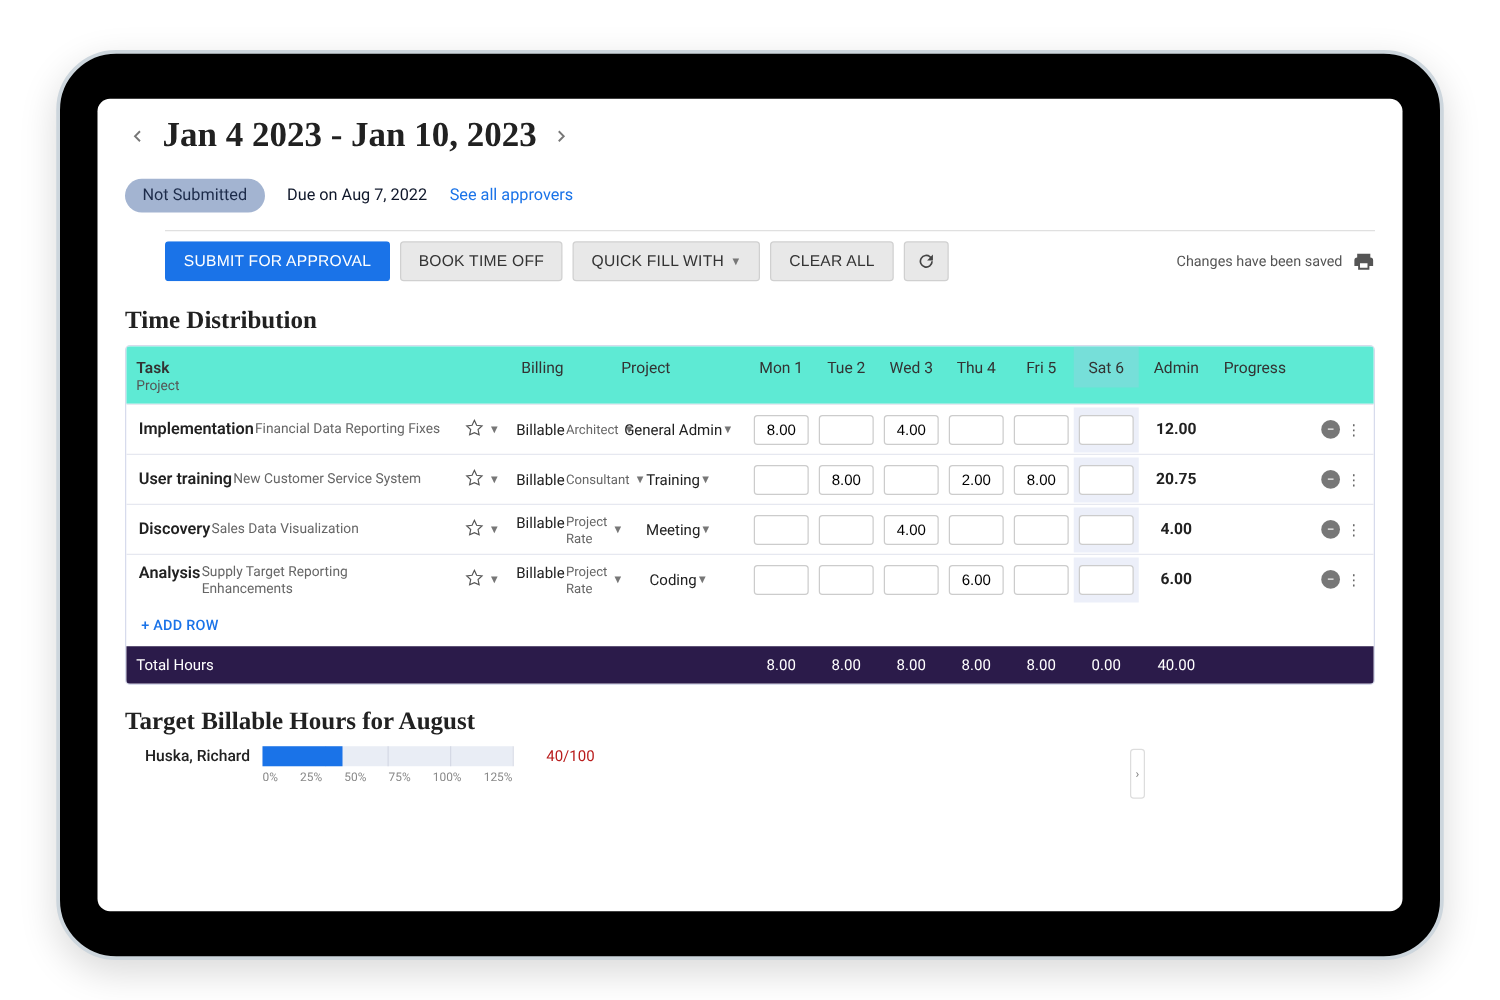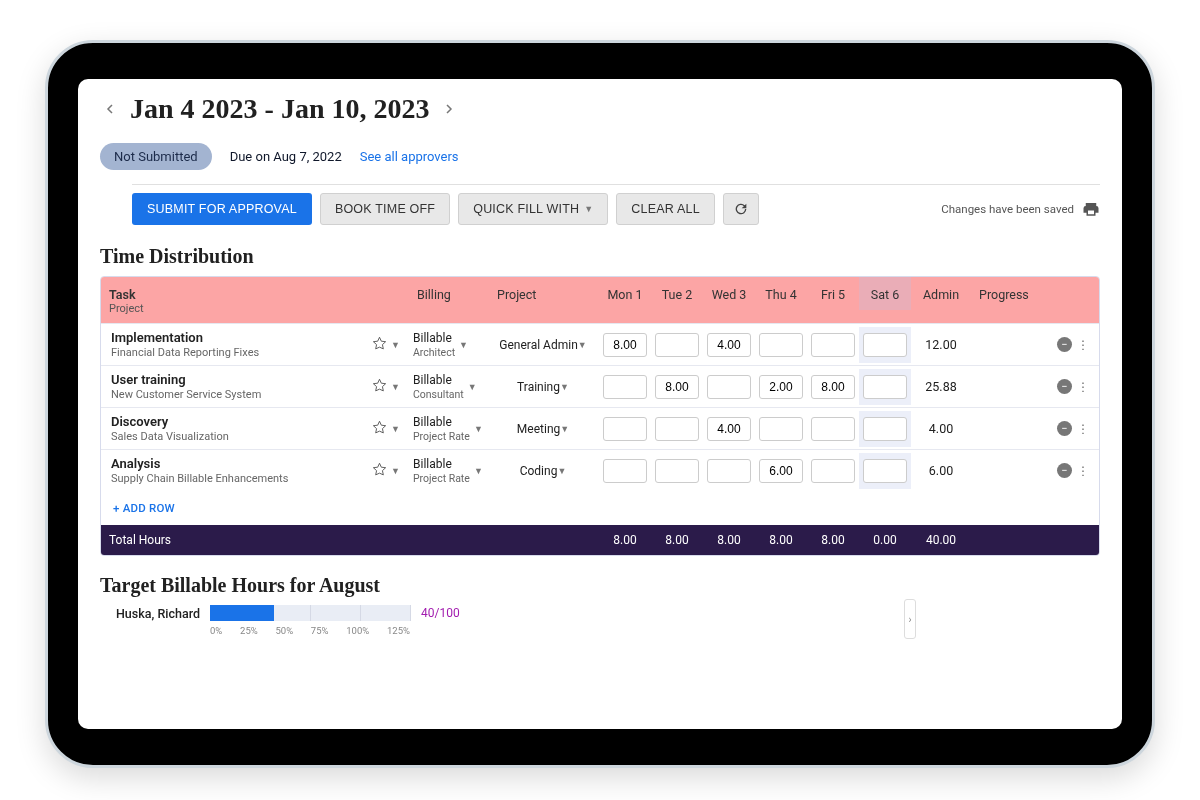--- a/index.html
+++ b/index.html
@@ -45,64 +45,64 @@
 .btn-primary { background:#1a73e8; color:#fff; }
 .btn-secondary { background:#e8e8e8; color:#333; border:1px solid #d0d0d0; }
 .btn-icon { background:#e8e8e8; border:1px solid #d0d0d0; padding:7px 9px; }
 .spacer { flex:1; }
 .saved-text { color:#555; font-size:11.5px; }
 .print-icon { width:18px; height:18px; color:#555; cursor:pointer; }
 
 .section-title { font-family: Georgia, serif; font-size:20px; margin:6px 0 8px; }
 
 .grid { width:100%; border:1px solid #d7dbec; border-radius:4px; overflow:hidden; }
-.grid-head { display:flex; background:#fca5a5; font-size:12.5px; color:#333; align-items:flex-start; }
+.grid-head { display:flex; background:#5eead4; font-size:12.5px; color:#333; align-items:flex-start; }
 .grid-head .cell { padding:10px 8px 8px; }
 .grid-head .task-head { font-weight:600; }
 .grid-head .task-sub { font-size:11px; color:#555; font-weight:400; }
 
 .cell { flex:0 0 auto; }
 .c-task { flex:1 1 auto; min-width:240px; padding:6px 10px; display:flex; align-items:center; }
 .c-star { width:46px; display:flex; align-items:center; justify-content:center; gap:4px; }
 .c-billing { width:80px; padding:6px 4px; display:flex; align-items:center; gap:4px; }
 .c-activity { width:110px; padding:6px 4px; display:flex; align-items:center; }
 .c-day { width:52px; text-align:center; padding:6px 2px; }
 .c-sat { background:#b7c4ea44; }
 .c-total { width:60px; text-align:center; padding:6px 4px; }
 .c-progress { width:80px; padding:6px 4px; }
 .c-actions { width:48px; display:flex; align-items:center; justify-content:flex-end; gap:5px; padding-right:10px; }
 
 .row { display:flex; border-top:1px solid #e6e8f0; font-size:12px; align-items:center; min-height:40px; }
 .task-name { font-weight:600; font-size:13px; }
 .task-proj { font-size:11px; color:#666; }
-.task-stack { display:flex; flex-direction:column; gap:1px; }
+.task-stack { display:flex; flex-direction:row; gap:1px; }
 .billing-lab { font-size:12px; }
 .billing-role { font-size:10.5px; color:#666; }
 .activity-sel { display:flex; align-items:center; justify-content:center; width:100px; font-size:12px; padding:2px 0; cursor:pointer; }
 .dcar { color:#777; font-size:9px; }
 
 .day-input { width:44px; height:24px; border:1px solid #ccc; border-radius:3px; text-align:center; font-size:12px; }
-.total-val { font-size:12.5px; }
+.total-val { font-size:12.5px;font-weight:bold; }
 .minus-circle { width:15px; height:15px; border-radius:50%; background:#777; display:inline-flex; align-items:center; justify-content:center; color:#fff; font-size:11px; cursor:pointer; }
 .dots { color:#666; cursor:pointer; }
 .star-svg { width:15px; height:15px; color:#555; }
 
 .add-row { padding:10px 12px; font-size:11.5px; font-weight:500; color:#1a73e8; cursor:pointer; letter-spacing:.2px; }
 
 .totals-row { display:flex; background:#2b1b4a; color:#fff; font-size:12px; align-items:center; min-height:30px; }
 .totals-row .cell { padding:7px 8px; }
 
 .slide-handle { position:absolute; right:206px; top:520px; width:12px; height:40px; background:#fff; border:1px solid #ddd; border-radius:3px; display:flex; align-items:center; justify-content:center; color:#888; font-size:10px; cursor:pointer; }
 
 .chart-sec { margin-top:18px; }
 .chart-row { display:flex; align-items:center; gap:10px; margin-top:8px; }
 .chart-name { width:100px; text-align:right; font-size:12.5px; font-weight:500; }
 .chart-track { position:relative; width:200px; height:16px; background:#e9edf5; }
 .chart-bar { position:absolute; left:0; top:0; bottom:0; background:#1a73e8; }
-.chart-val { font-size:12px; color:#a21caf; margin-left:1px; }
+.chart-val { font-size:12px; color:#b91c1c; margin-left:17px; }
 .chart-axis { display:flex; width:200px; margin-left:110px; justify-content:space-between; font-size:9.5px; color:#888; margin-top:4px; }
 .chart-tick-line { position:absolute; top:0; bottom:0; width:1px; background:#d5d9e5; }
 </style>
 </head>
 <body>
 
 <div class="tablet-frame">
 <div class="tablet-screen">
 <div class="content">
 
@@ -233,21 +233,21 @@
                   <span>Training</span>
                   <span class="dcar">▼</span>
                 </div>
               </div>
               <div class="cell c-day"><input class="day-input" value="" style=""></div>
               <div class="cell c-day"><input class="day-input" value="8.00" style=""></div>
               <div class="cell c-day"><input class="day-input" value="" style=""></div>
               <div class="cell c-day"><input class="day-input" value="2.00" style=""></div>
               <div class="cell c-day"><input class="day-input" value="8.00" style=""></div>
               <div class="cell c-day c-sat"><input class="day-input" value="" style=""></div>
-              <div class="cell c-total"><span class="total-val">25.88</span></div>
+              <div class="cell c-total"><span class="total-val">20.75</span></div>
               <div class="cell c-progress"></div>
               <div class="cell c-actions">
                 <span class="minus-circle">−</span>
                 <span class="dots">⋮</span>
               </div>
             </div>
             <div class="row">
               <div class="cell c-task">
                 <div class="task-stack">
                   <div class="task-name">Discovery</div>
@@ -283,21 +283,21 @@
               <div class="cell c-progress"></div>
               <div class="cell c-actions">
                 <span class="minus-circle">−</span>
                 <span class="dots">⋮</span>
               </div>
             </div>
             <div class="row">
               <div class="cell c-task">
                 <div class="task-stack">
                   <div class="task-name">Analysis</div>
-                  <div class="task-proj">Supply Chain Billable Enhancements</div>
+                  <div class="task-proj">Supply Target Reporting Enhancements</div>
                 </div>
               </div>
               <div class="cell c-star">
                 <span><svg class="star-svg" viewBox="0 0 24 24">
                     <path fill="none" stroke="currentColor" stroke-width="1.5" d="M12 2l2.9 6.3 6.9.8-5.1 4.7 1.4 6.8L12 17.8 5.9 20.6l1.4-6.8L2.2 9.1l6.9-.8z"></path>
                   </svg></span>
                 <span class="dcar">▼</span>
               </div>
               <div class="cell c-billing">
                 <div class="task-stack">

